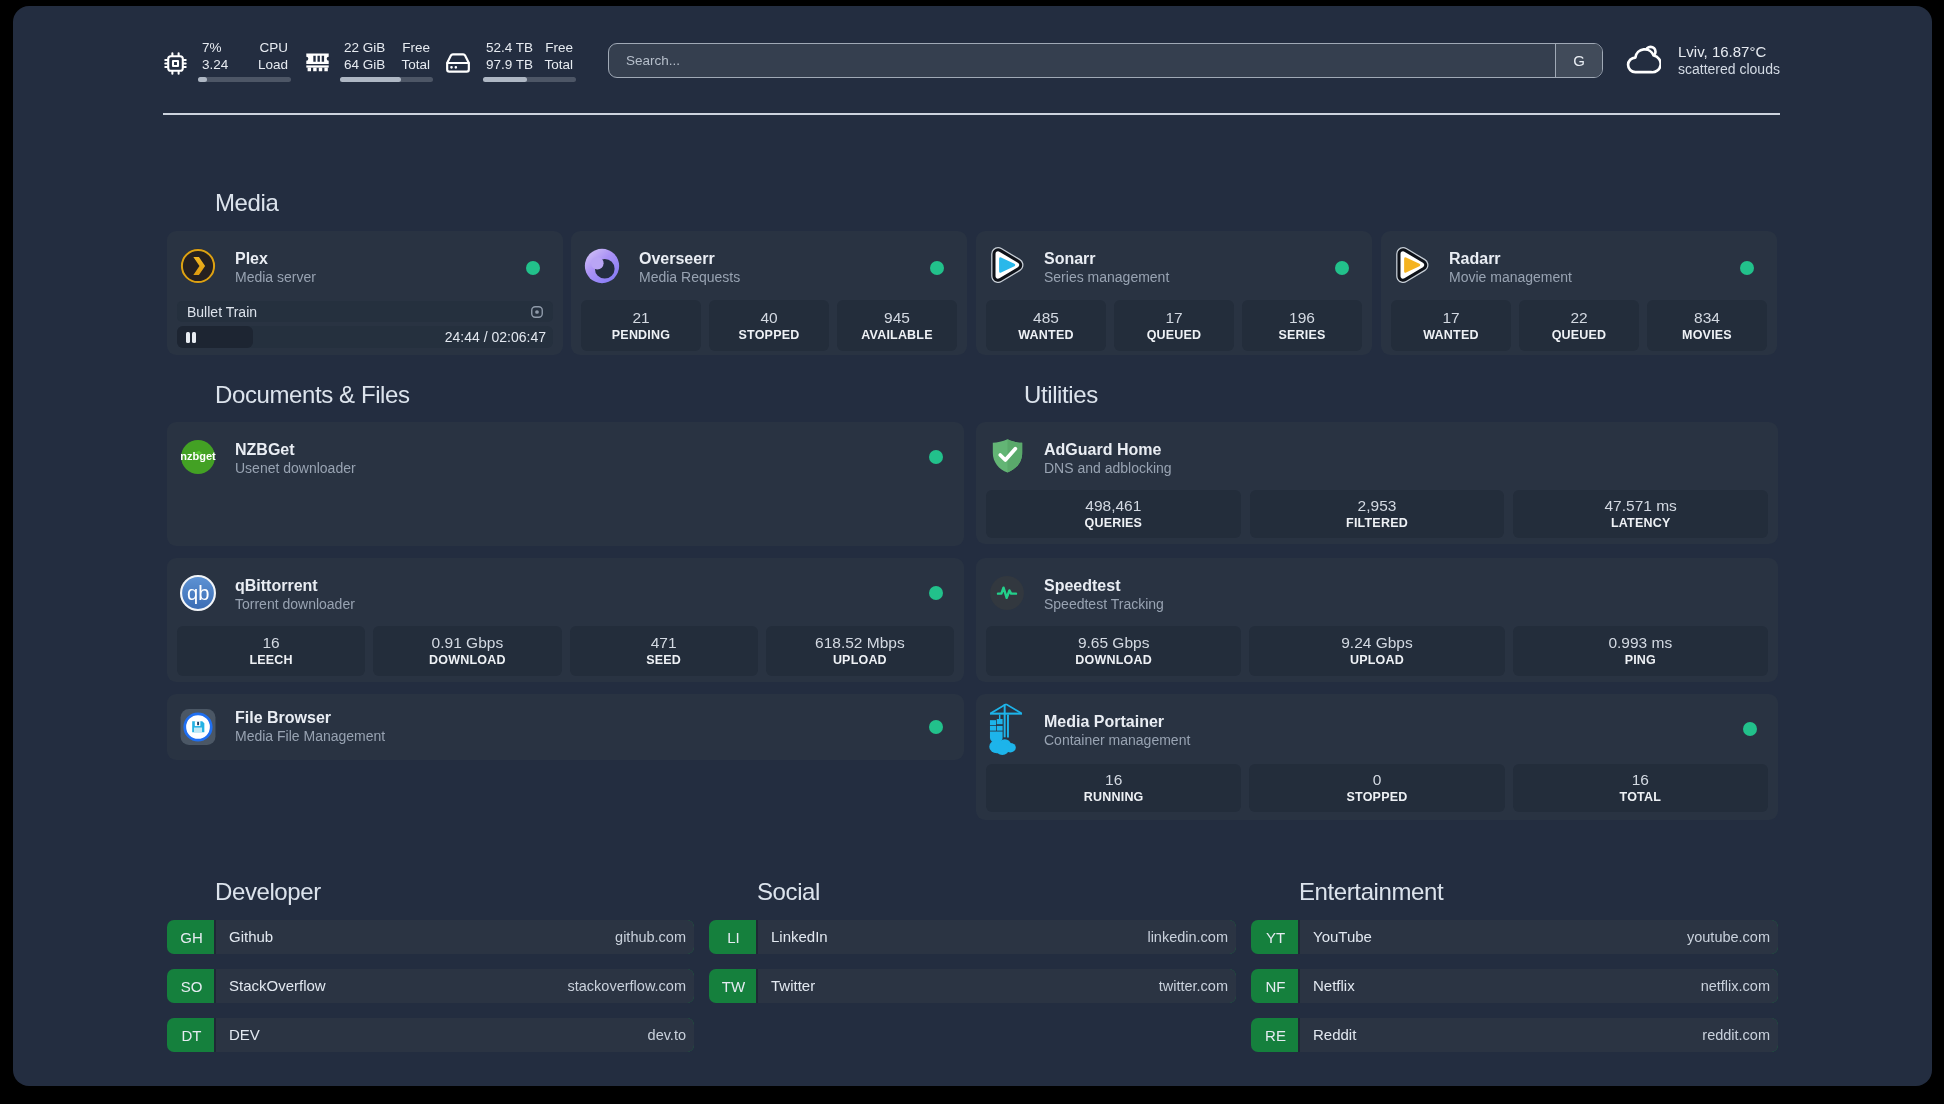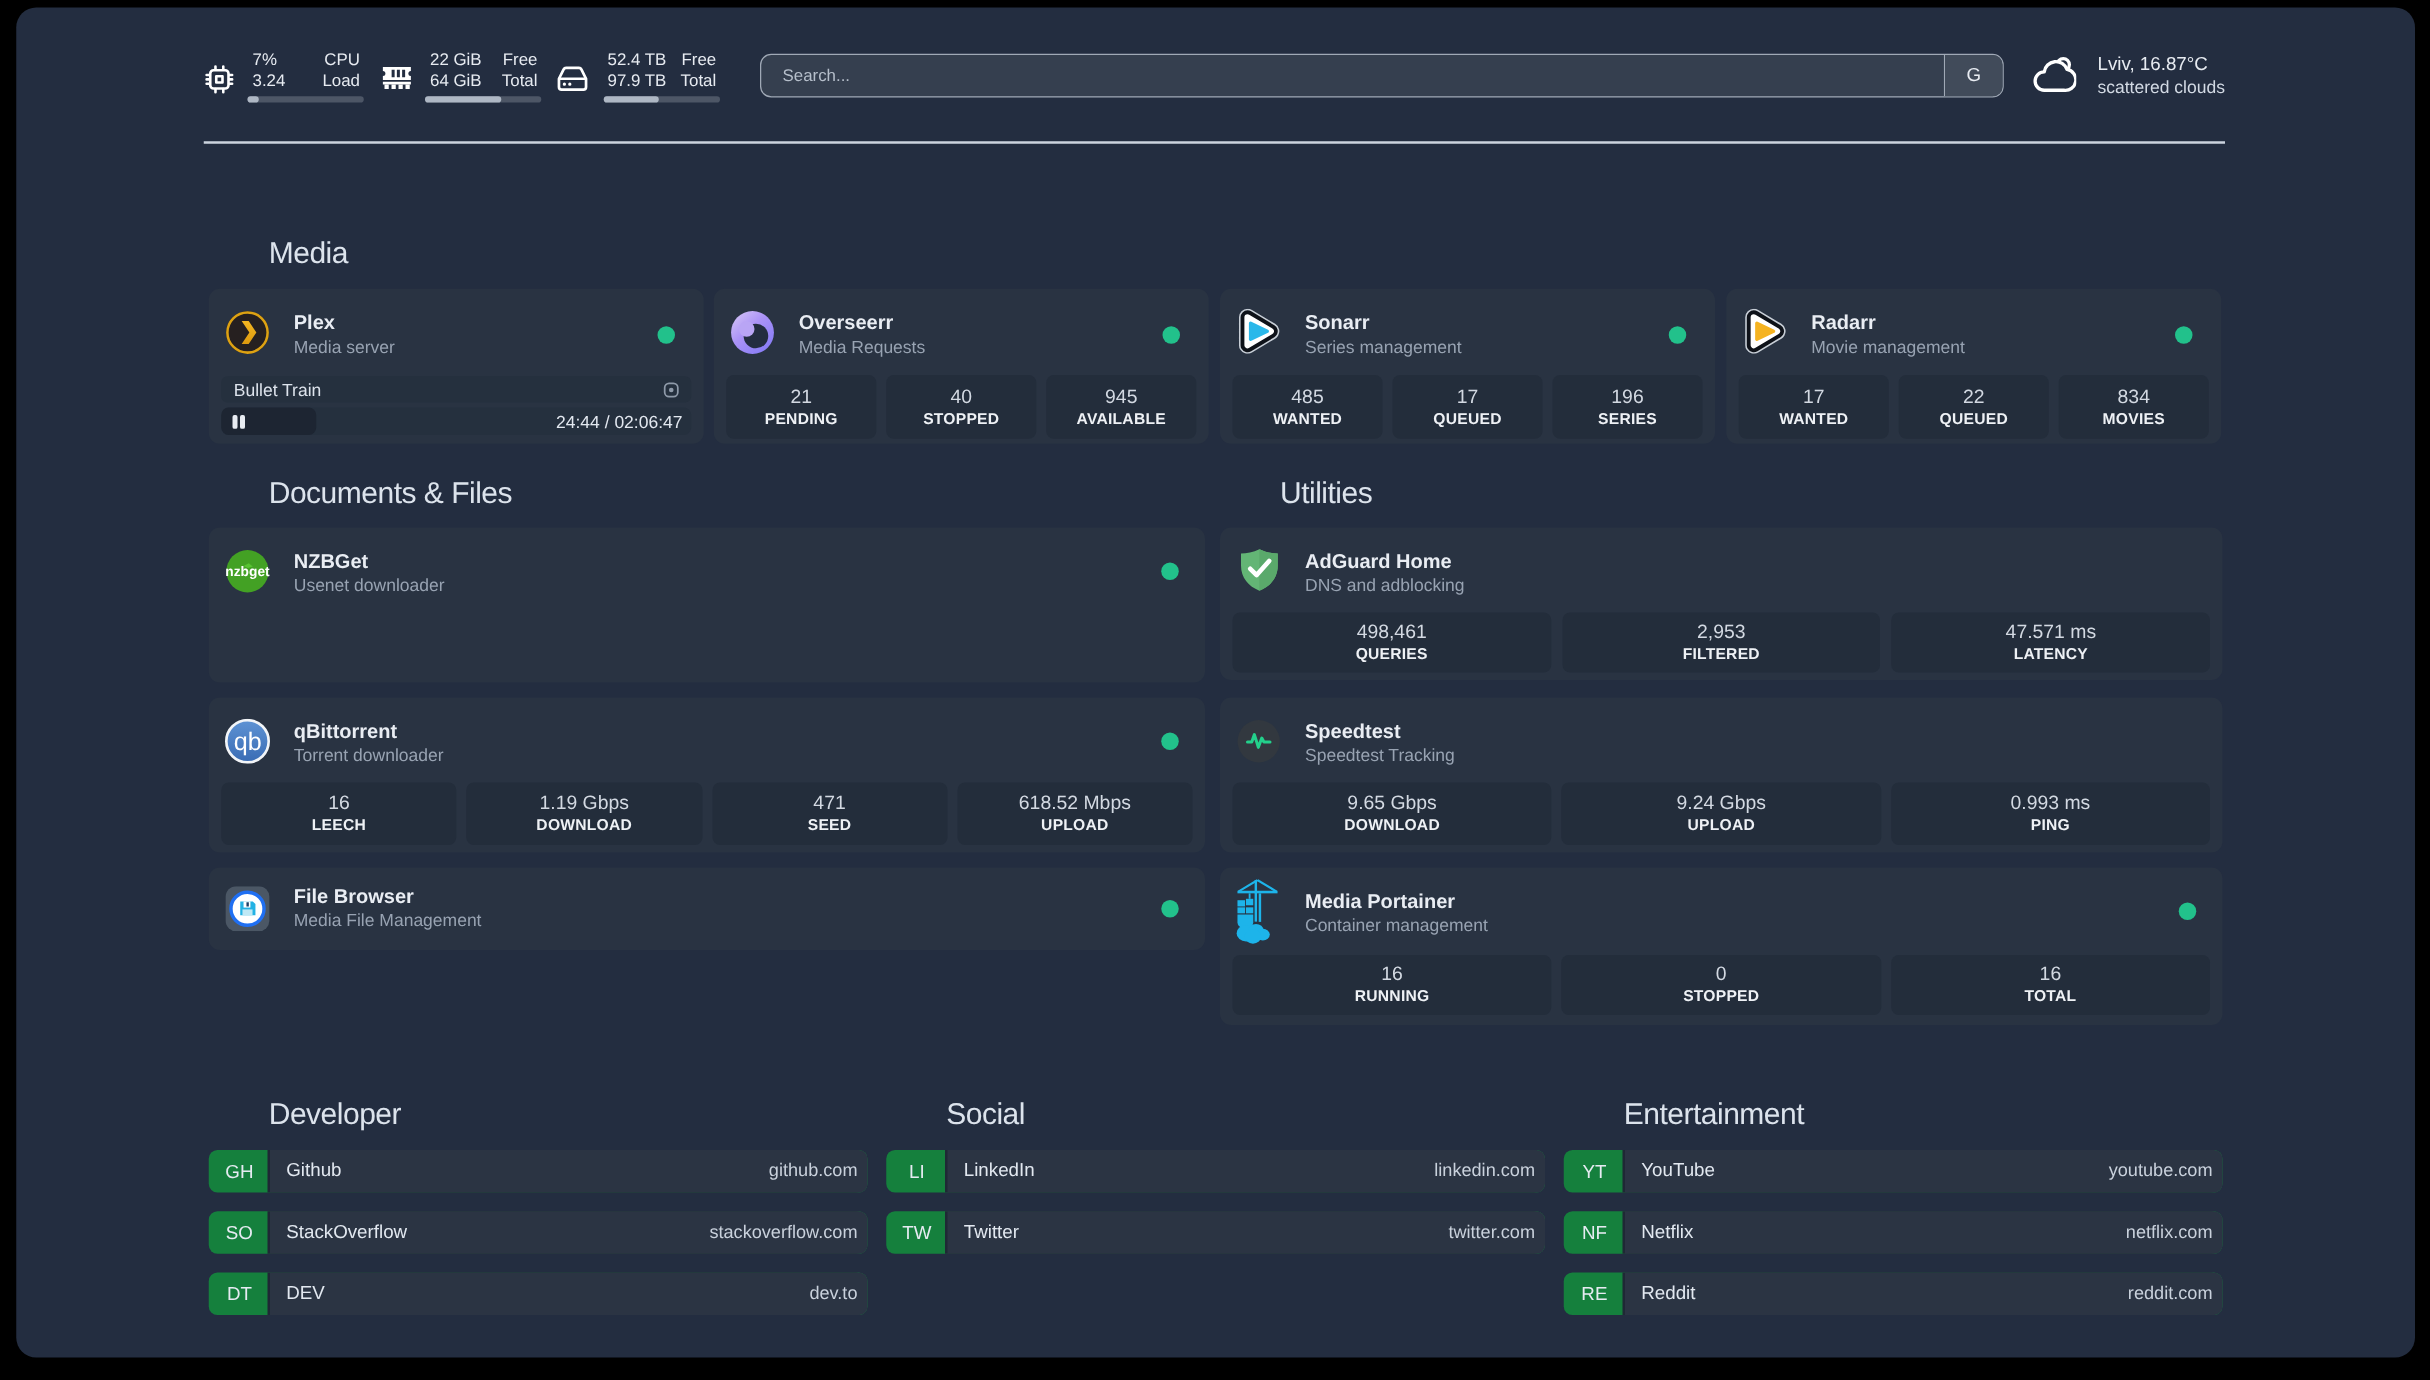--- a/index.html
+++ b/index.html
@@ -260,21 +260,21 @@
   </svg>
   <div class="svc-t">qBittorrent</div>
   <div class="svc-s">Torrent downloader</div>
   <div class="dot" style="right:21px;top:28px"></div>
   <div class="stats" style="top:68px;gap:8px">
     <div class="stat" style="height:50px">
         <span class="v">16</span>
         <span class="l">LEECH</span>
       </div>
     <div class="stat" style="height:50px">
-        <span class="v">1.19 Gbps</span>
+        <span class="v">0.91 Gbps</span>
         <span class="l">DOWNLOAD</span>
       </div>
     <div class="stat" style="height:50px">
         <span class="v">471</span>
         <span class="l">SEED</span>
       </div>
     <div class="stat" style="height:50px">
         <span class="v">618.52 Mbps</span>
         <span class="l">UPLOAD</span>
       </div>

